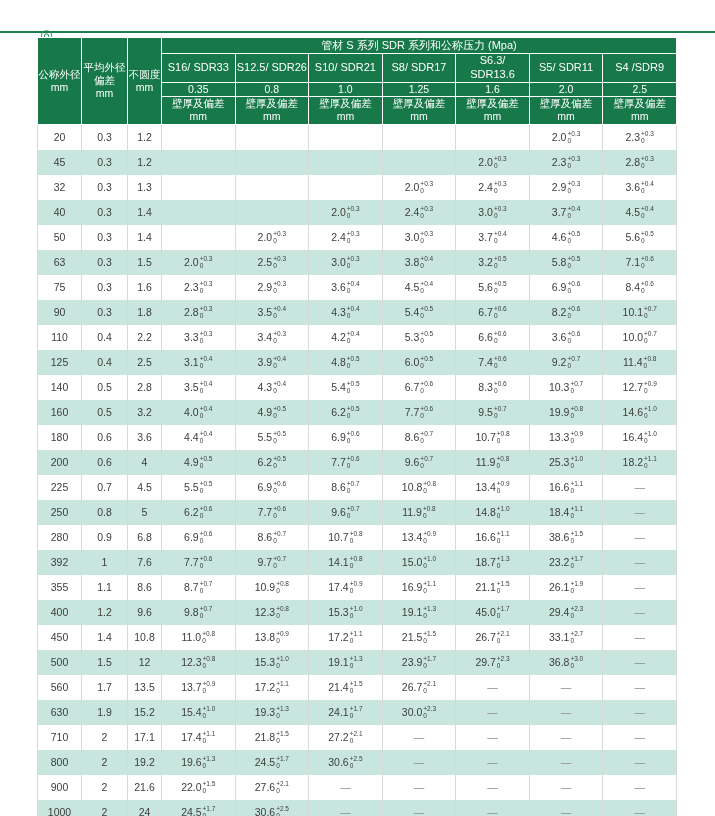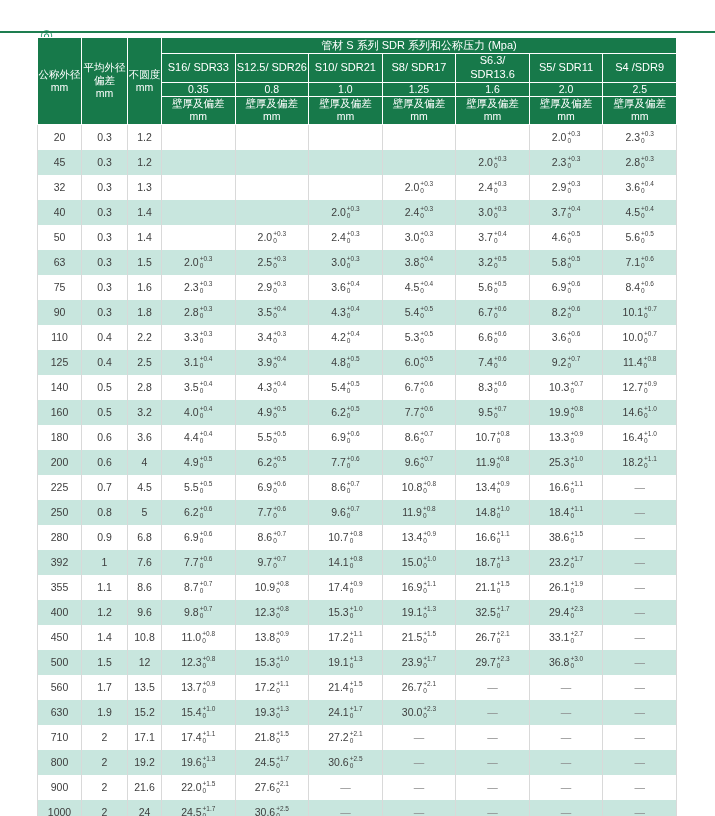--- a/index.html
+++ b/index.html
@@ -1049,21 +1049,21 @@
               </span>
             </span></td>
           <td><span class="tolwrap">
               <span>19.1</span>
               <span class="tol">
                 <span class="sup">+1.3</span>
                 <span class="sub">0</span>
               </span>
             </span></td>
           <td><span class="tolwrap">
-              <span>32.5</span>
+              <span>45.0</span>
               <span class="tol">
                 <span class="sup">+1.7</span>
                 <span class="sub">0</span>
               </span>
             </span></td>
           <td><span class="tolwrap">
               <span>29.4</span>
               <span class="tol">
                 <span class="sup">+2.3</span>
                 <span class="sub">0</span>

